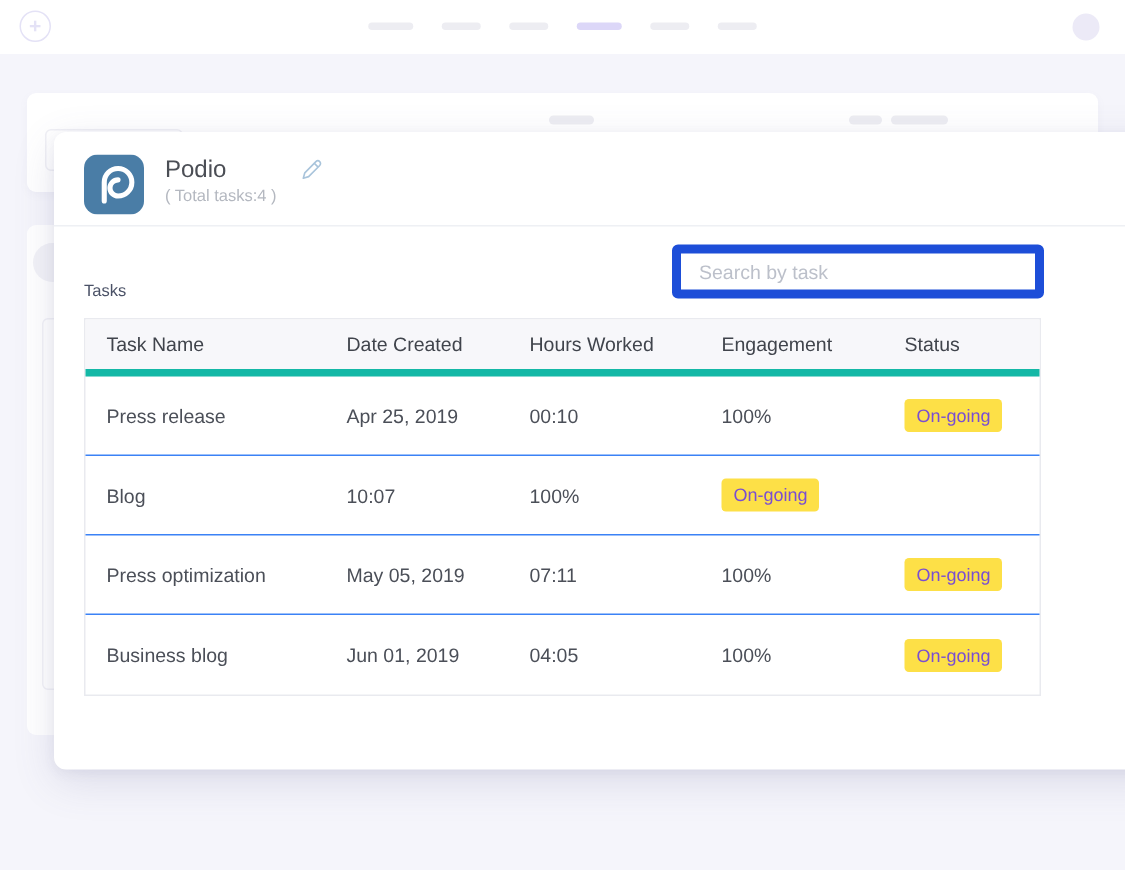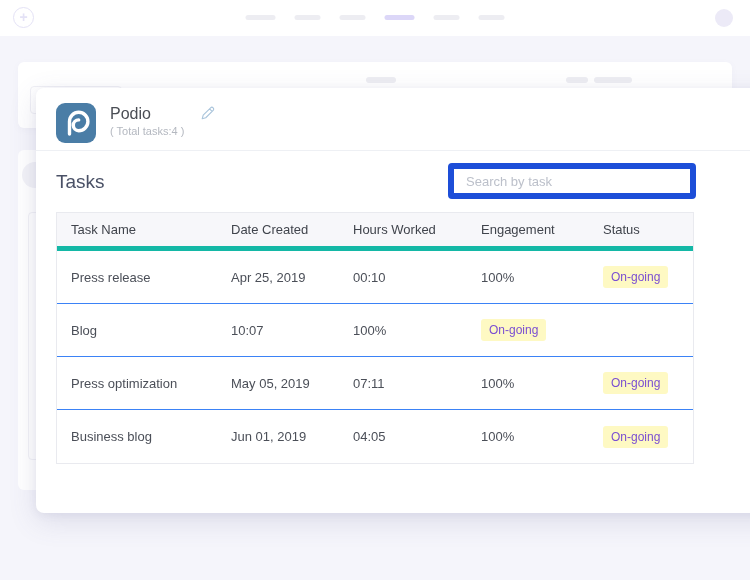--- a/index.html
+++ b/index.html
@@ -41,39 +41,39 @@
     background:#ffffff; border-radius:8px; z-index:3;
     box-shadow:0 8px 28px rgba(95,95,140,.16), 0 2px 8px rgba(95,95,140,.08); }
 
   .modal-header { position:absolute; left:0; top:0; width:100%; height:62px; }
   .app-logo { position:absolute; left:20px; top:15px; width:40px; height:40px; }
   .app-title { position:absolute; left:74px; top:17px; font-size:16px; color:#4b4e55; font-weight:500; }
   .app-subtitle { position:absolute; left:74px; top:37px; font-size:11px; color:#b4b8c0; }
   .edit-icon { position:absolute; left:164px; top:17px; width:16px; height:16px; cursor:pointer; }
   .modal-divider { position:absolute; left:0; top:62px; width:100%; height:1px; background:#eef0f4; }
 
-  .section-title { position:absolute; left:20px; top:83px; font-size:19px; color:#4a5166; }
+  .section-title { position:absolute; left:20px; top:100px; font-size:11px; color:#4a5166; }
   .search-input { position:absolute; left:412px; top:75px; width:248px; height:36px;
     border:6px solid #1d4ed8; border-radius:4px; padding:0 12px;
     font-size:13px; color:#4b4f58; outline:none;
     font-family:"Liberation Sans","DejaVu Sans",sans-serif; }
   .search-input::placeholder { color:#bcc0ca; }
 
   
   .task-table { position:absolute; left:20px; top:124px; width:638px;
     border:1px solid #e9eaef; background:#ffffff; }
   .trow { display:grid; grid-template-columns:160px 122px 128px 122px 1fr;
     align-items:center; padding-left:14px; }
   .thead { height:38px; background:#f7f7fa; border-bottom:5px solid #14b8a6; }
   .thead .tcell { font-size:13px; color:#40444c; font-weight:500; }
   .tbody-row { height:53px; border-bottom:1px solid #3b82f6; }
   .tbody-row:last-child { border-bottom:none; }
   .tcell { font-size:13px; color:#4b4f58; }
   .status-badge { display:inline-block; padding:4px 8px; border-radius:3px;
-    background:#fef9c3; color:#7a4ed2; font-size:12px; }
+    background:#fde047; color:#7a4ed2; font-size:12px; }
 </style>
 </head>
 <body>
 
 <div class="topbar">
   <div class="add-circle">+</div>
   <div class="nav-group">
     <div class="nav-bar w1"></div>
     <div class="nav-bar w2"></div>
     <div class="nav-bar w2"></div>

